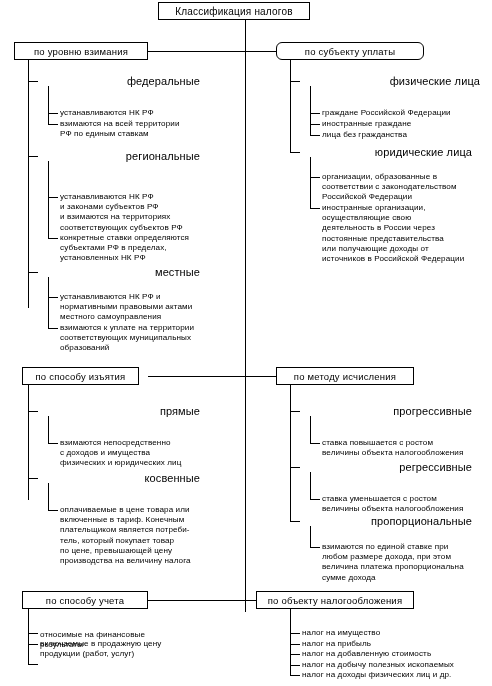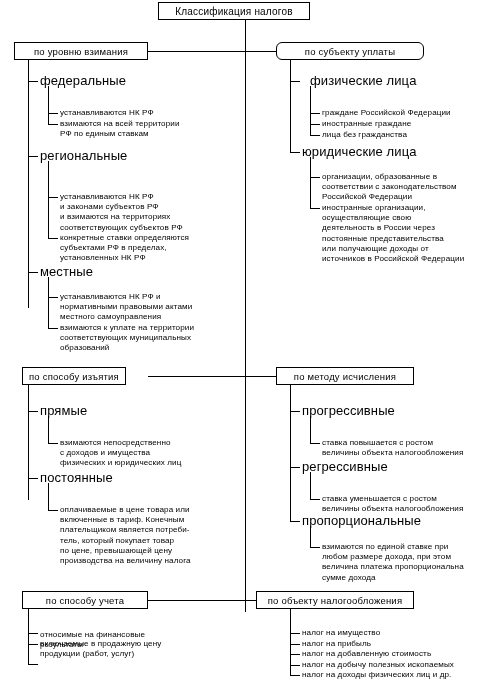--- a/index.html
+++ b/index.html
@@ -44,21 +44,21 @@
 
   
   .node {
     position: absolute;
     font-size: 8.2px;
     line-height: 10.2px;
     letter-spacing: .1px;
     z-index: 3;
     white-space: pre-line;
   }
-  .node.lvl1 { font-size: 13px; }
+  .node.lvl1 { font-size: 11px; text-align: right; }
   .node.lvl2 { font-size: 8.1px; }
 </style>
 </head>
 <body>
 
 <div id="page">
 
   <div class="box root" style="left:158px; top:2px; width:152px; height:18px;">
     <span>Классификация налогов</span>
   </div>
@@ -141,39 +141,39 @@
   <div class="ln hl" style="left:310px; top:208px; width:10px;"></div>
   <div class="node lvl2" style="left:322px; top:203px; width:176px;">иностранные организации,
 осуществляющие свою
 деятельность в  России  через
 постоянные  представительства
 или  получающие доходы от
 источников в Российской  Федерации</div>
 
   <div class="ln hl" style="left:148px; top:376px; width:128px;"></div>
 
-  <div class="box" style="left:22px; top:367px; width:104px; height:18px;">
+  <div class="box" style="left:22px; top:367px; width:117px; height:18px;">
     <span>по  способу изъятия</span>
   </div>
   <div class="box" style="left:276px; top:367px; width:138px; height:18px;">
     <span>по методу исчисления</span>
   </div>
 
   <div class="ln vl" style="left:28px; top:385px; height:115px;"></div>
 
   <div class="ln hl" style="left:28px; top:411px; width:10px;"></div>
   <div class="node lvl1" style="left:40px; top:406px; width:160px;">прямые</div>
   <div class="ln vl" style="left:48px; top:416px; height:27px;"></div>
   <div class="ln hl" style="left:48px; top:443px; width:10px;"></div>
   <div class="node lvl2" style="left:60px; top:438px; width:185px;">взимаются непосредственно
 с доходов и  имущества
 физических и юридических лиц</div>
 
   <div class="ln hl" style="left:28px; top:478px; width:10px;"></div>
-  <div class="node lvl1" style="left:40px; top:473px; width:160px;">постоянные</div>
+  <div class="node lvl1" style="left:40px; top:473px; width:160px;">косвенные</div>
   <div class="ln vl" style="left:48px; top:483px; height:27px;"></div>
   <div class="ln hl" style="left:48px; top:510px; width:10px;"></div>
   <div class="node lvl2" style="left:60px; top:505px; width:190px;">оплачиваемые в  цене товара или
 включенные в  тариф. Конечным
 плательщиком является потреби-
 тель, который покупает товар
 по цене, превышающей цену
 производства  на величину налога</div>
 
   <div class="ln vl" style="left:290px; top:385px; height:136px;"></div>

